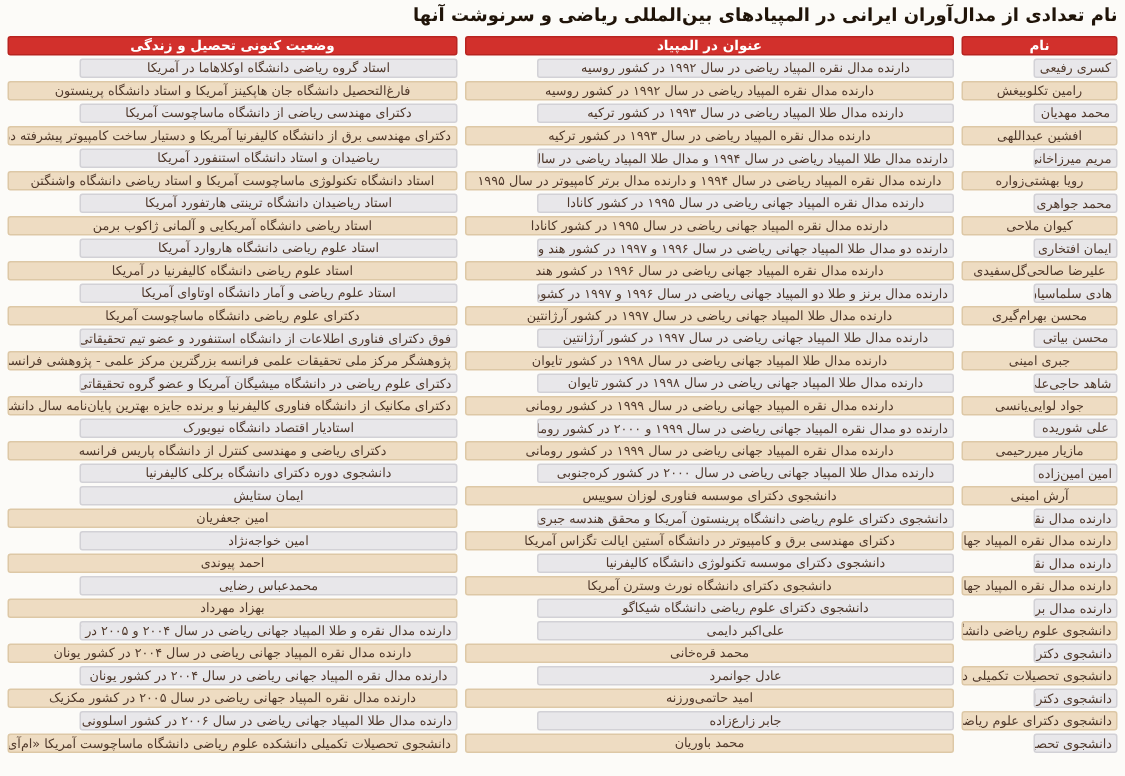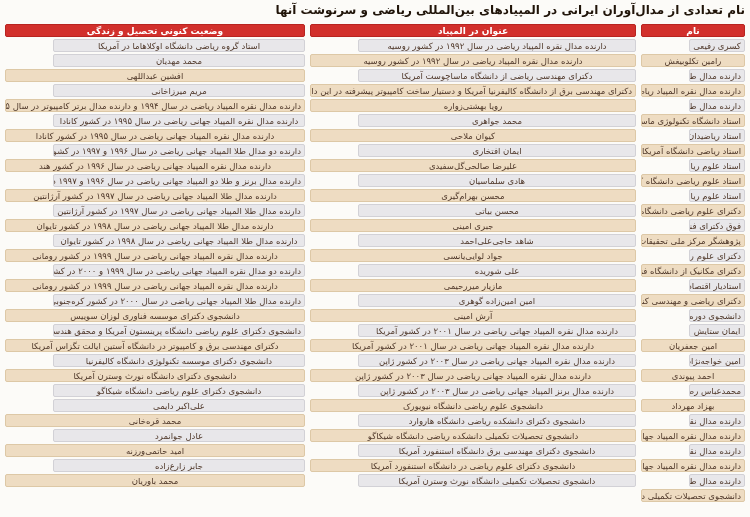--- a/index.html
+++ b/index.html
@@ -68,31 +68,33 @@
     <div class="cell header">نام</div>
     <div class="cell header">عنوان در المپیاد</div>
     <div class="cell header">وضعیت کنونی تحصیل و زندگی</div>
 
   <div class="cell even">کسری رفیعی</div>
   <div class="cell even">دارنده مدال نقره المپیاد ریاضی در سال ۱۹۹۲ در کشور روسیه</div>
   <div class="cell even">استاد گروه ریاضی دانشگاه اوکلاهاما در آمریکا</div>
 
   <div class="cell odd">رامین تکلوبیغش</div>
   <div class="cell odd">دارنده مدال نقره المپیاد ریاضی در سال ۱۹۹۲ در کشور روسیه</div>
+  <div class="cell odd">فارغ‌التحصیل دانشگاه جان هاپکینز آمریکا و استاد دانشگاه پرینستون</div>
 
   <div class="cell even">محمد مهدیان</div>
   <div class="cell even">دارنده مدال طلا المپیاد ریاضی در سال ۱۹۹۳ در کشور ترکیه</div>
   <div class="cell even">دکترای مهندسی ریاضی از دانشگاه ماساچوست آمریکا</div>
 
   <div class="cell odd">افشین عبداللهی</div>
   <div class="cell odd">دارنده مدال نقره المپیاد ریاضی در سال ۱۹۹۳ در کشور ترکیه</div>
   <div class="cell odd">دکترای مهندسی برق از دانشگاه کالیفرنیا آمریکا و دستیار ساخت کامپیوتر پیشرفته در این دانشگاه</div>
 
   <div class="cell even">مریم میرزاخانی</div>
   <div class="cell even">دارنده مدال طلا المپیاد ریاضی در سال ۱۹۹۴ و مدال طلا المپیاد ریاضی در سال ۱۹۹۵</div>
+  <div class="cell even">ریاضیدان و استاد دانشگاه استنفورد آمریکا</div>
 
   <div class="cell odd">رویا بهشتی‌زواره</div>
   <div class="cell odd">دارنده مدال نقره المپیاد ریاضی در سال ۱۹۹۴ و دارنده مدال برتر کامپیوتر در سال ۱۹۹۵</div>
   <div class="cell odd">استاد دانشگاه تکنولوژی ماساچوست آمریکا و استاد ریاضی دانشگاه واشنگتن</div>
 
   <div class="cell even">محمد جواهری</div>
   <div class="cell even">دارنده مدال نقره المپیاد جهانی ریاضی در سال ۱۹۹۵ در کشور کانادا</div>
   <div class="cell even">استاد ریاضیدان دانشگاه ترینتی هارتفورد آمریکا</div>
 
   <div class="cell odd">کیوان ملاحی</div>

